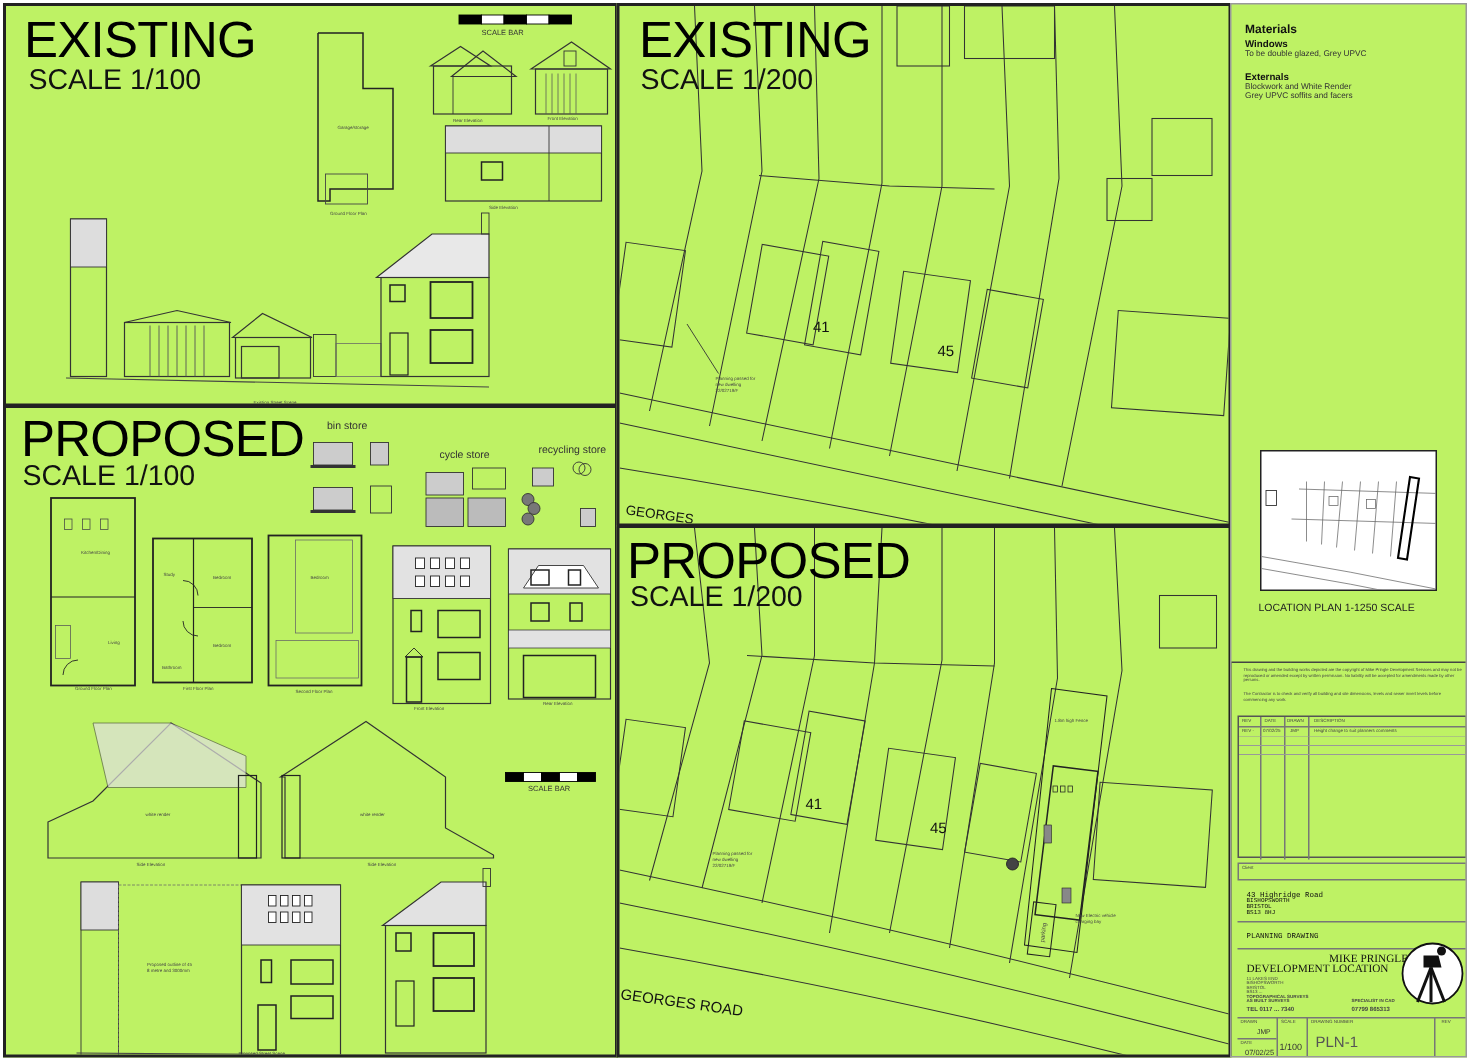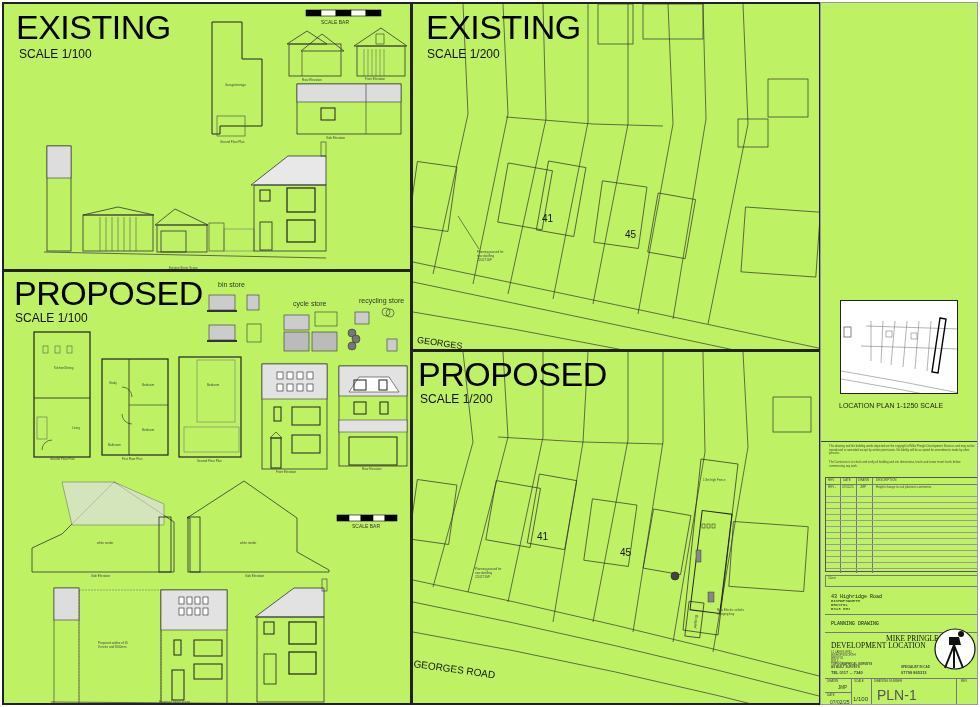--- a/index.html
+++ b/index.html
@@ -1,20 +1,20 @@
 <!DOCTYPE html>
 <html><head>
 <meta charset="utf-8">
 <style>
   * { box-sizing: border-box; margin: 0; padding: 0; }
   html, body { width: 980px; height: 707px; background: #ffffff; overflow: hidden; }
   body { position: relative; font-family: "Liberation Sans", sans-serif; color: #111; }
   .panel { position: absolute; border: 2px solid #222; background: #bef264; overflow: hidden; }
   .big-title { position: absolute; font-family: "Liberation Sans", sans-serif; font-size: 34px; line-height: 34px; color: #000; letter-spacing: -0.5px; }
-  .scale { position: absolute; font-family: "Liberation Sans", sans-serif; font-size: 12px; line-height: 16px; color: #111; }
+  .scale { position: absolute; font-family: "Liberation Sans", sans-serif; font-size: 19px; line-height: 16px; color: #111; }
   .tiny { position: absolute; font-size: 3px; line-height: 3.5px; color: #444; white-space: nowrap; }
   .small { position: absolute; font-size: 5px; line-height: 6px; color: #333; white-space: nowrap; }
   svg { position: absolute; left: 0; top: 0; }
   .mat-h { font-size: 8px; font-weight: bold; }
   .mat-t { font-size: 5.5px; color: #333; }
   .mat-sh { font-size: 6.5px; font-weight: bold; }
   .rev-table { position: absolute; border: 1px solid #555; }
   .serif { font-family: "Liberation Serif", serif; }
   .mono { font-family: "Liberation Mono", monospace; }
 </style>
@@ -327,20 +327,28 @@
   <div class="tiny" style="left:62px; top:224px;">22/02719/F</div>
   <div class="tiny" style="left:290px; top:127px;">1.8m high Fence</div>
   <div class="tiny" style="left:304px; top:257px;">New Electric vehicle</div>
   <div class="tiny" style="left:304px; top:261px;">charging bay</div>
   <div class="tiny" style="left:276px; top:268px; font-size:4px; transform:rotate(-83deg);">parking</div>
   <div class="small" style="left:1px; top:309px; font-size:10px; color:#111; transform:rotate(8deg); transform-origin:left top;">GEORGES ROAD</div>
 </div>
 
 <div class="panel" style="left:820px; top:2px; width:158px; height:703px; border-width:1px; border-color:#999;">
 
+  <div style="position:absolute; left:9px; top:12px; width:140px;">
+    <div class="mat-h">Materials</div>
+    <div class="mat-sh" style="margin-top:2px;">Windows</div>
+    <div class="mat-t">To be double glazed, Grey UPVC</div>
+    <div class="mat-sh" style="margin-top:9px;">Externals</div>
+    <div class="mat-t">Blockwork and White Render</div>
+    <div class="mat-t">Grey UPVC soffits and facers</div>
+  </div>
 
   <div style="position:absolute; left:19px; top:297px; width:118px; height:94px; border:1.5px solid #222; background:#fff; overflow:hidden;">
     <svg width="118" height="94">
       <g fill="none" stroke="#666" stroke-width="0.5">
         <path d="M0 70 Q60 80 118 92"></path>
           <path d="M0 78 Q60 88 118 100"></path>
         <path d="M30 20 L30 60"></path>
           <path d="M42 20 L40 62"></path>
           <path d="M54 20 L50 64"></path>
         <path d="M66 20 L62 66"></path>
@@ -415,16 +423,16 @@
     <div style="position:absolute; left:50px; top:236px; width:1px; height:28px; background:#777;"></div>
     <div style="position:absolute; left:135px; top:236px; width:1px; height:28px; background:#777;"></div>
     <div style="position:absolute; left:4px; top:250px; width:26px; height:1px; background:#777;"></div>
     <div class="tiny" style="left:6px; top:238px;">DRAWN</div>
     <div class="small" style="left:17px; top:243px; font-size:4.5px;">JMP</div>
     <div class="tiny" style="left:6px; top:252px;">DATE</div>
     <div class="small" style="left:9px; top:257px; font-size:5px;">07/02/25</div>
     <div class="tiny" style="left:33px; top:238px;">SCALE</div>
     <div class="small" style="left:32px; top:254px; font-size:6px;">1/100</div>
     <div class="tiny" style="left:53px; top:238px;">DRAWING NUMBER</div>
-    <div class="small" style="left:56px; top:248px; font-size:14px; line-height:11px; color:#555;">PLN-1</div>
+    <div class="small" style="left:56px; top:248px; font-size:10px; line-height:11px; color:#555;">PLN-1</div>
     <div class="tiny" style="left:140px; top:238px;">REV</div>
   </div>
 </div>
 
 </body></html>

